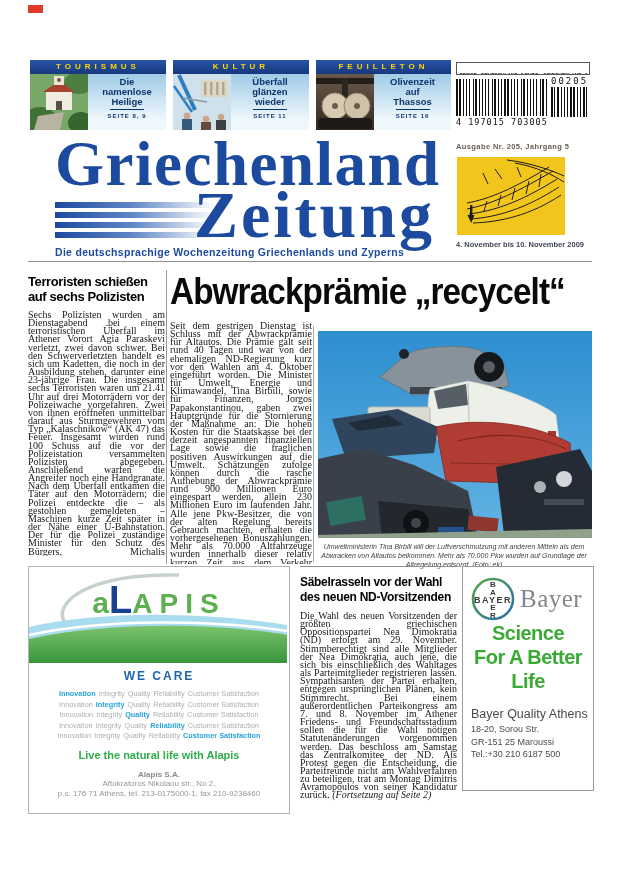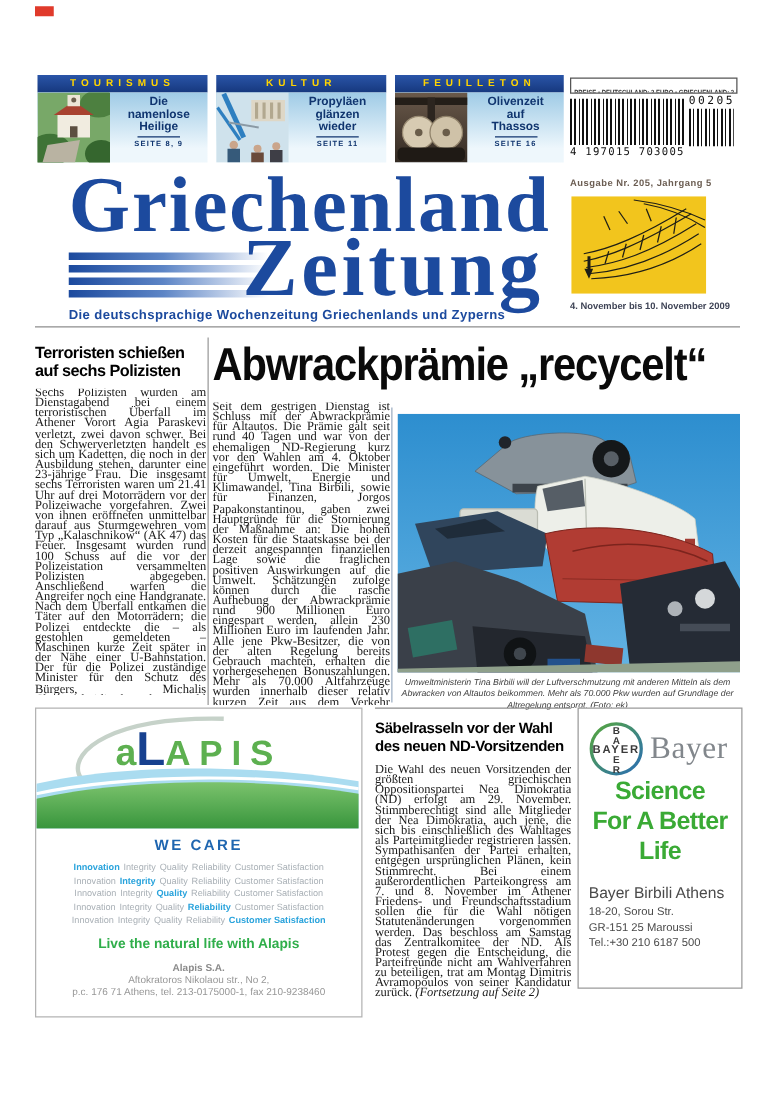--- a/index.html
+++ b/index.html
@@ -154,21 +154,21 @@
           <path d="M10,24 L34,28" stroke="#8b9aa5" stroke-width="1.5" fill="none"></path>
           <circle cx="14" cy="42" r="3.4" fill="#caa58b"></circle>
             <rect x="9" y="45" width="10" height="11" fill="#365a7a"></rect>
           <circle cx="33" cy="45" r="3.2" fill="#caa58b"></circle>
             <rect x="28" y="48" width="10" height="8" fill="#6a4a3a"></rect>
           <circle cx="48" cy="43" r="3.2" fill="#caa58b"></circle>
             <rect x="43" y="46" width="10" height="10" fill="#3e3e46"></rect>
         </svg>
       </div>
       <div class="teaser-text">
-        <div class="teaser-title">Propyläen</div>
+        <div class="teaser-title">Überfall</div>
         <div class="teaser-title">glänzen</div>
         <div class="teaser-title">wieder</div>
         <div class="seite-rule"></div>
         <div class="seite">SEITE 11</div>
       </div>
     </div>
   </div>
 
   <div class="teaser t3">
     <div class="teaser-bar">FEUILLETON</div>
@@ -401,21 +401,21 @@
           <text x="22" y="25.5" font-size="9" letter-spacing="1.5">BAYER</text>
         </g>
       </svg>
       <div class="bayer-wordmark">Bayer</div>
     </div>
     <div class="bayer-slogan">
       <div>Science</div>
       <div>For A Better</div>
       <div>Life</div>
     </div>
-    <div class="bayer-company">Bayer Birbili Athens</div>
+    <div class="bayer-company">Bayer Quality Athens</div>
     <div class="bayer-addr">
       <div>18-20, Sorou Str.</div>
       <div>GR-151 25 Maroussi</div>
       <div>Tel.:+30 210 6187 500</div>
     </div>
   </div>
 
 </div>
 
 </body></html>

